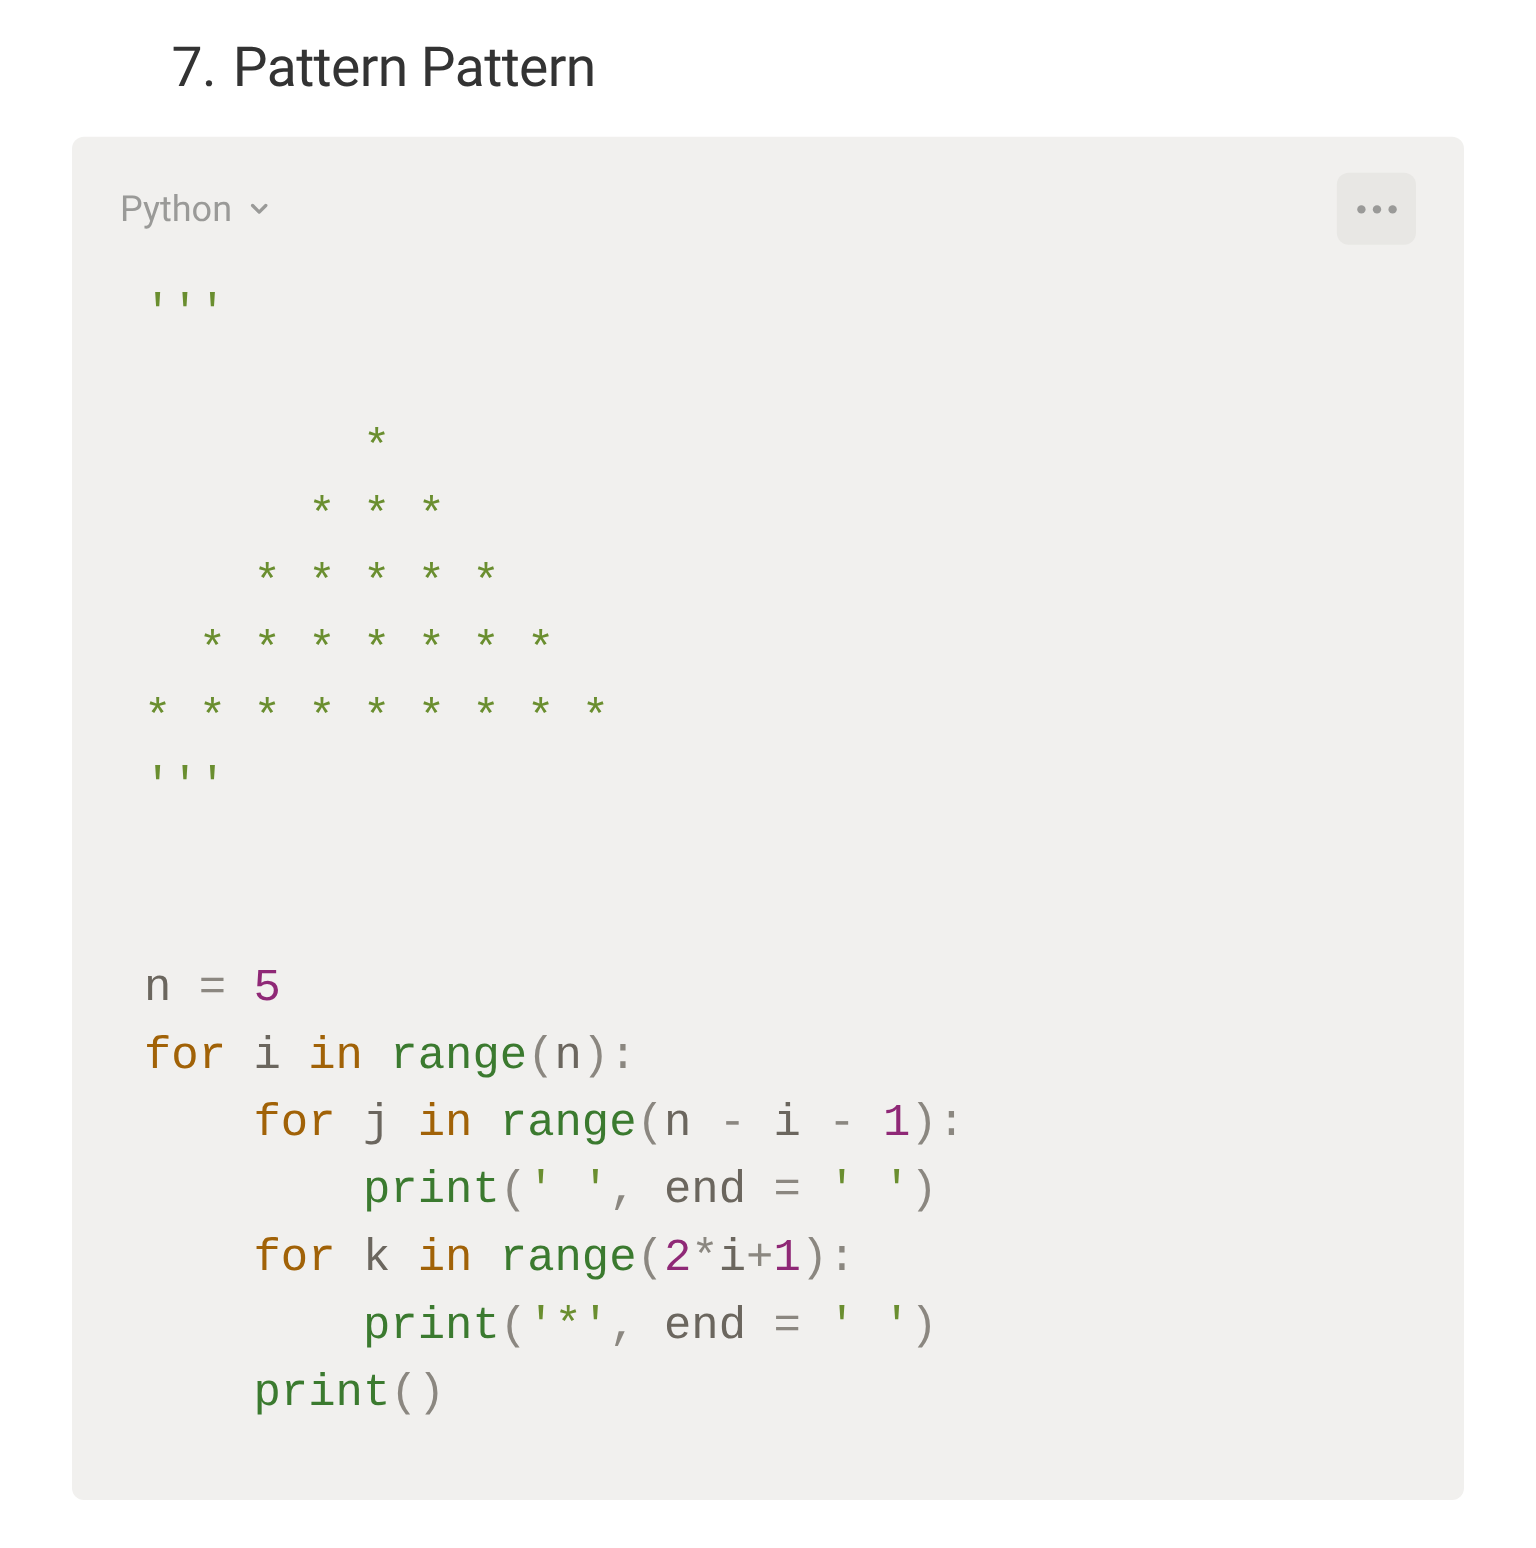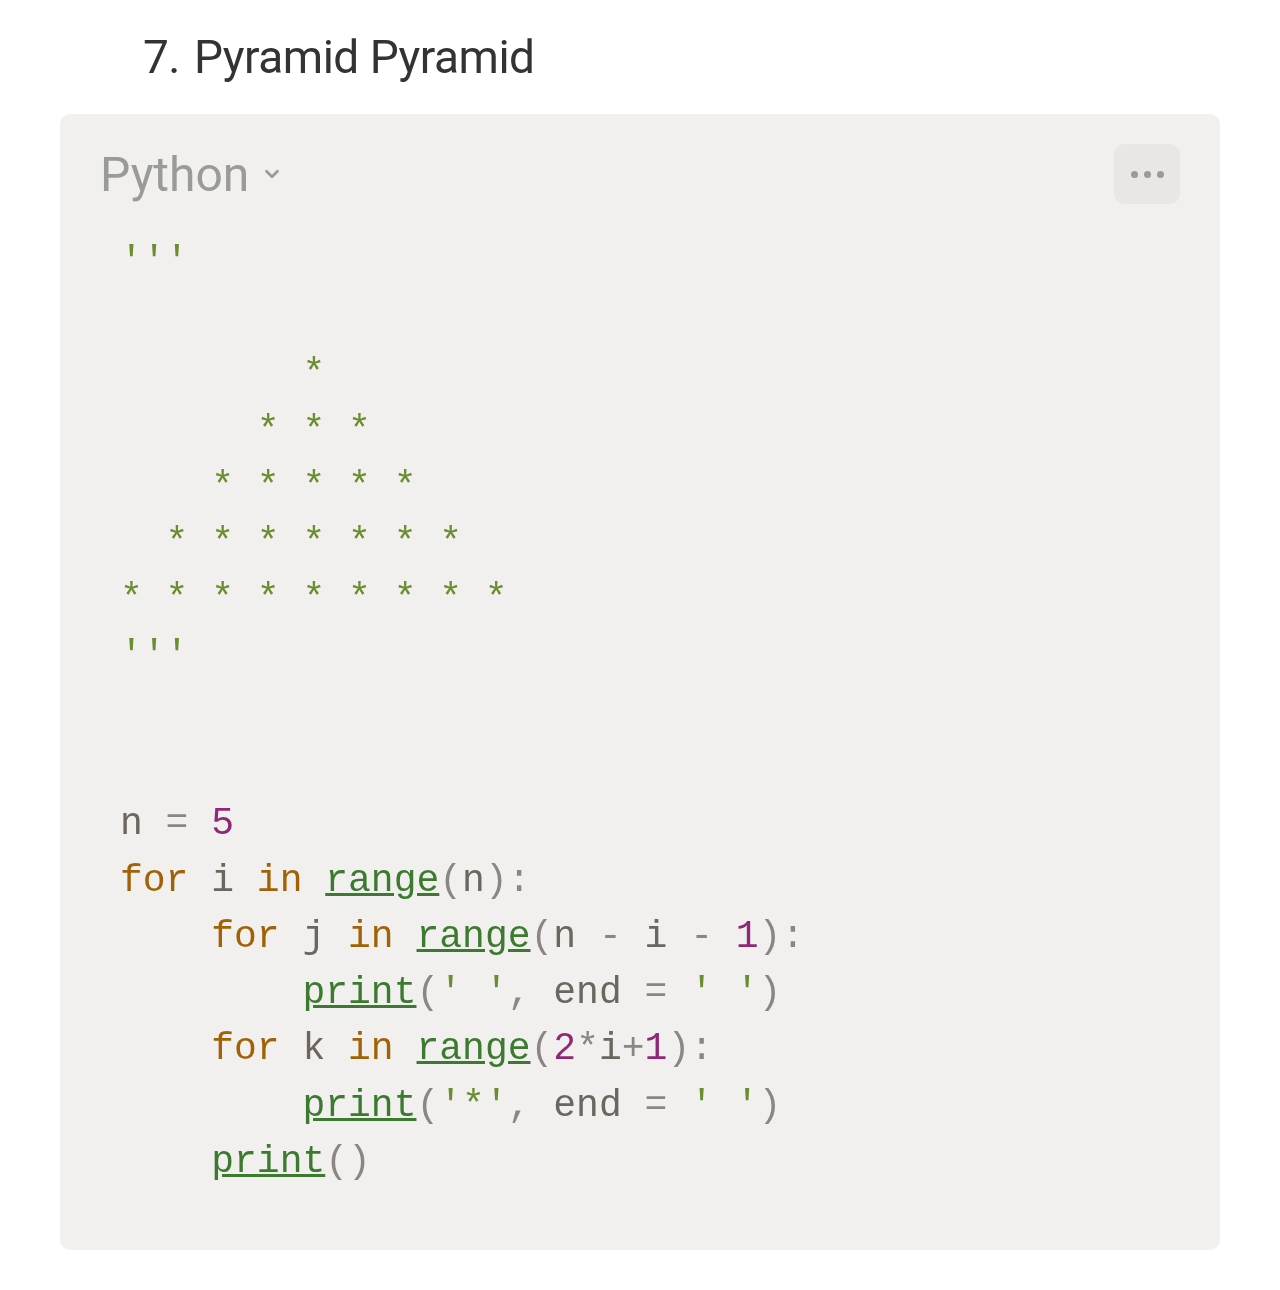--- a/index.html
+++ b/index.html
@@ -36,21 +36,21 @@
   .code-card-header {
     display: flex;
     align-items: center;
     justify-content: space-between;
     margin-bottom: 30px;
   }
   .lang-select {
     display: inline-flex;
     align-items: center;
     gap: 12px;
-    font-size: 48px;
+    font-size: 30px;
     color: #9a9a98;
     cursor: pointer;
     user-select: none;
   }
   .chevron-down {
     width: 22px;
     height: 22px;
     display: inline-block;
   }
   .chevron-down svg {
@@ -82,31 +82,31 @@
     font-size: 38px;
     line-height: 1.48;
     white-space: pre;
     color: #555;
   }
   .tok-str    { color: #6a8e2f; }   
   .tok-name   { color: #6b665e; }   
   .tok-op     { color: #8b8780; }   
   .tok-num    { color: #8f2876; }   
   .tok-kw     { color: #a16207; }   
-  .tok-bi     { color: #3b7a2f; text-decoration: underline; }   
+  .tok-bi     { color: #3b7a2f; }   
   .tok-punc   { color: #8b8780; }   
 </style>
 </head>
 <body>
 
 <div class="page">
 
   <div class="heading">
     <span class="heading-num">7.</span>
-    <span>Pyramid Pyramid</span>
+    <span>Pattern Pattern</span>
   </div>
 
   <div class="code-card">
     <div class="code-card-header">
       <div class="lang-select">
         <span>Python</span>
         <span class="chevron-down">
           <svg viewBox="0 0 24 24" fill="none" stroke="#9a9a98" stroke-width="3" stroke-linecap="round" stroke-linejoin="round">
               <polyline points="6 9 12 15 18 9"></polyline>
             </svg>

